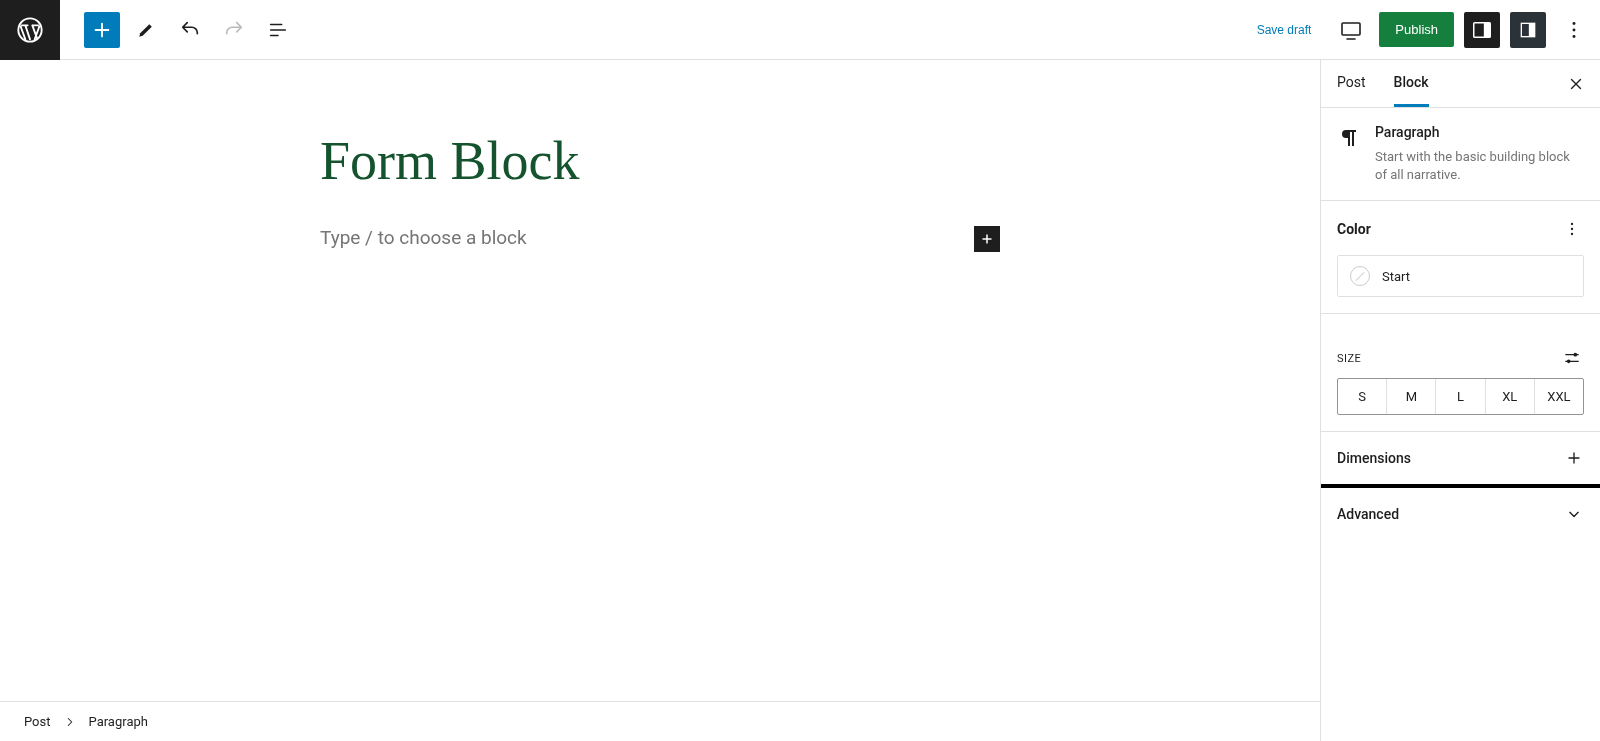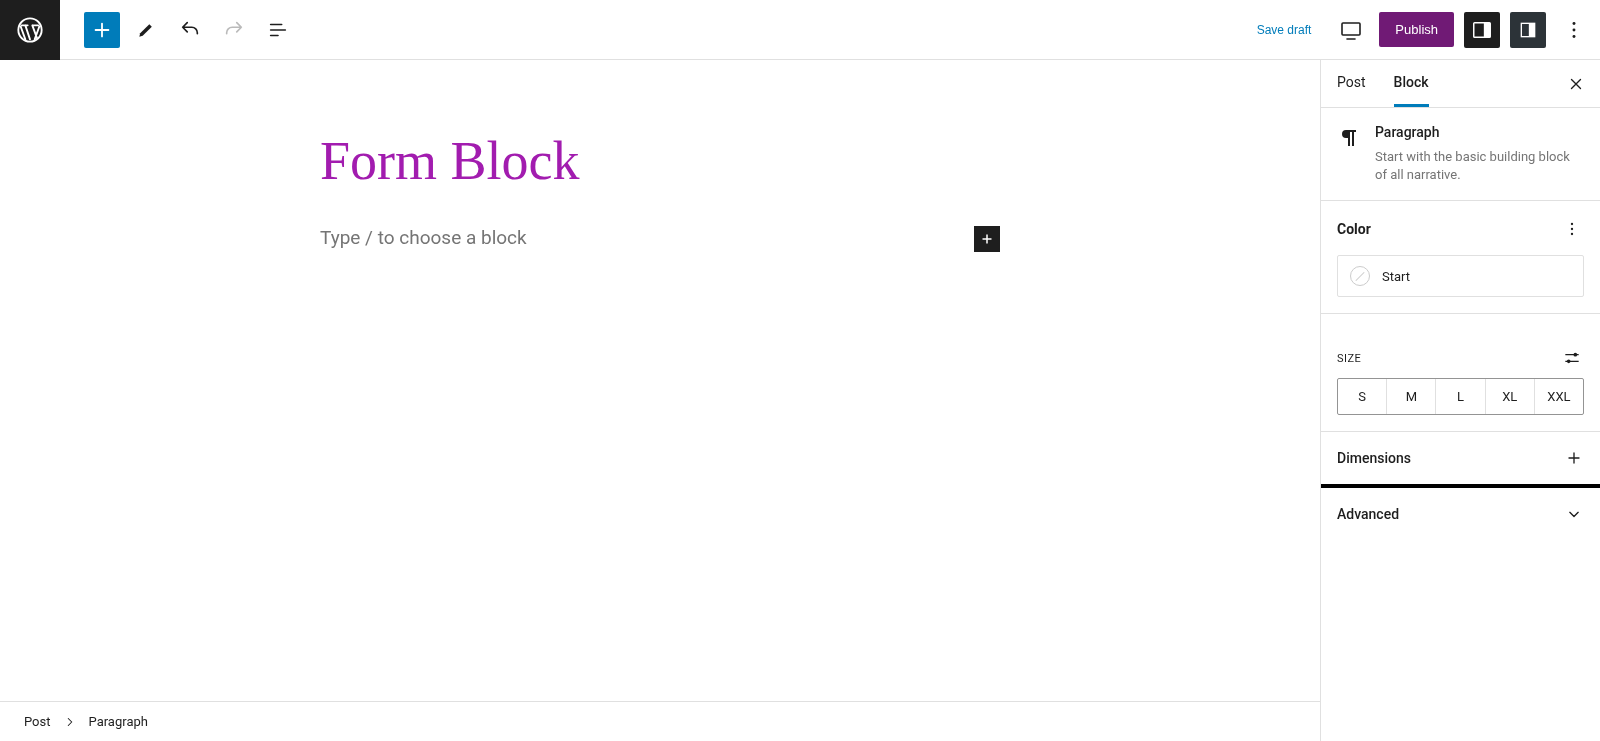--- a/index.html
+++ b/index.html
@@ -31,37 +31,37 @@
   display: flex; align-items: center; justify-content: center;
   border-radius: 2px;
   cursor: pointer;
   background: transparent;
   border: none;
 }
 .icon-btn.blue { background: #007cba; color: #fff; }
 .icon-btn.black { background: #1e1e1e; color: #fff; }
 .topbar-right { display: flex; align-items: center; gap: 10px; padding-right: 8px; }
 .link-btn { color: #007cba; font-size: 12px; cursor: pointer; background:none; border:none; padding: 8px 12px; }
-.publish-btn { background: #701a75; color: #fff; font-size: 13px; border:none; padding: 10px 16px; border-radius: 2px; cursor:pointer; font-weight:500;}
+.publish-btn { background: #15803d; color: #fff; font-size: 13px; border:none; padding: 10px 16px; border-radius: 2px; cursor:pointer; font-weight:500;}
 .main-area {
   position: absolute;
   top: 60px; left: 0; right: 0; bottom: 0;
   display: flex;
 }
 .canvas {
   flex: 1;
   padding-top: 70px;
   position: relative;
 }
 .canvas-inner { width: 680px; margin: 0 auto; }
 .post-title {
   font-size: 54px;
   font-weight: 400;
   font-family: Georgia, "Times New Roman", serif;
-  color: #a21caf;
+  color: #14532d;
   margin-bottom: 34px;
 }
 .block-placeholder-row {
   display: flex; align-items: flex-start; justify-content: space-between;
 }
 .block-placeholder {
   font-size: 19px;
   color: #757575;
 }
 .add-block-inline {

